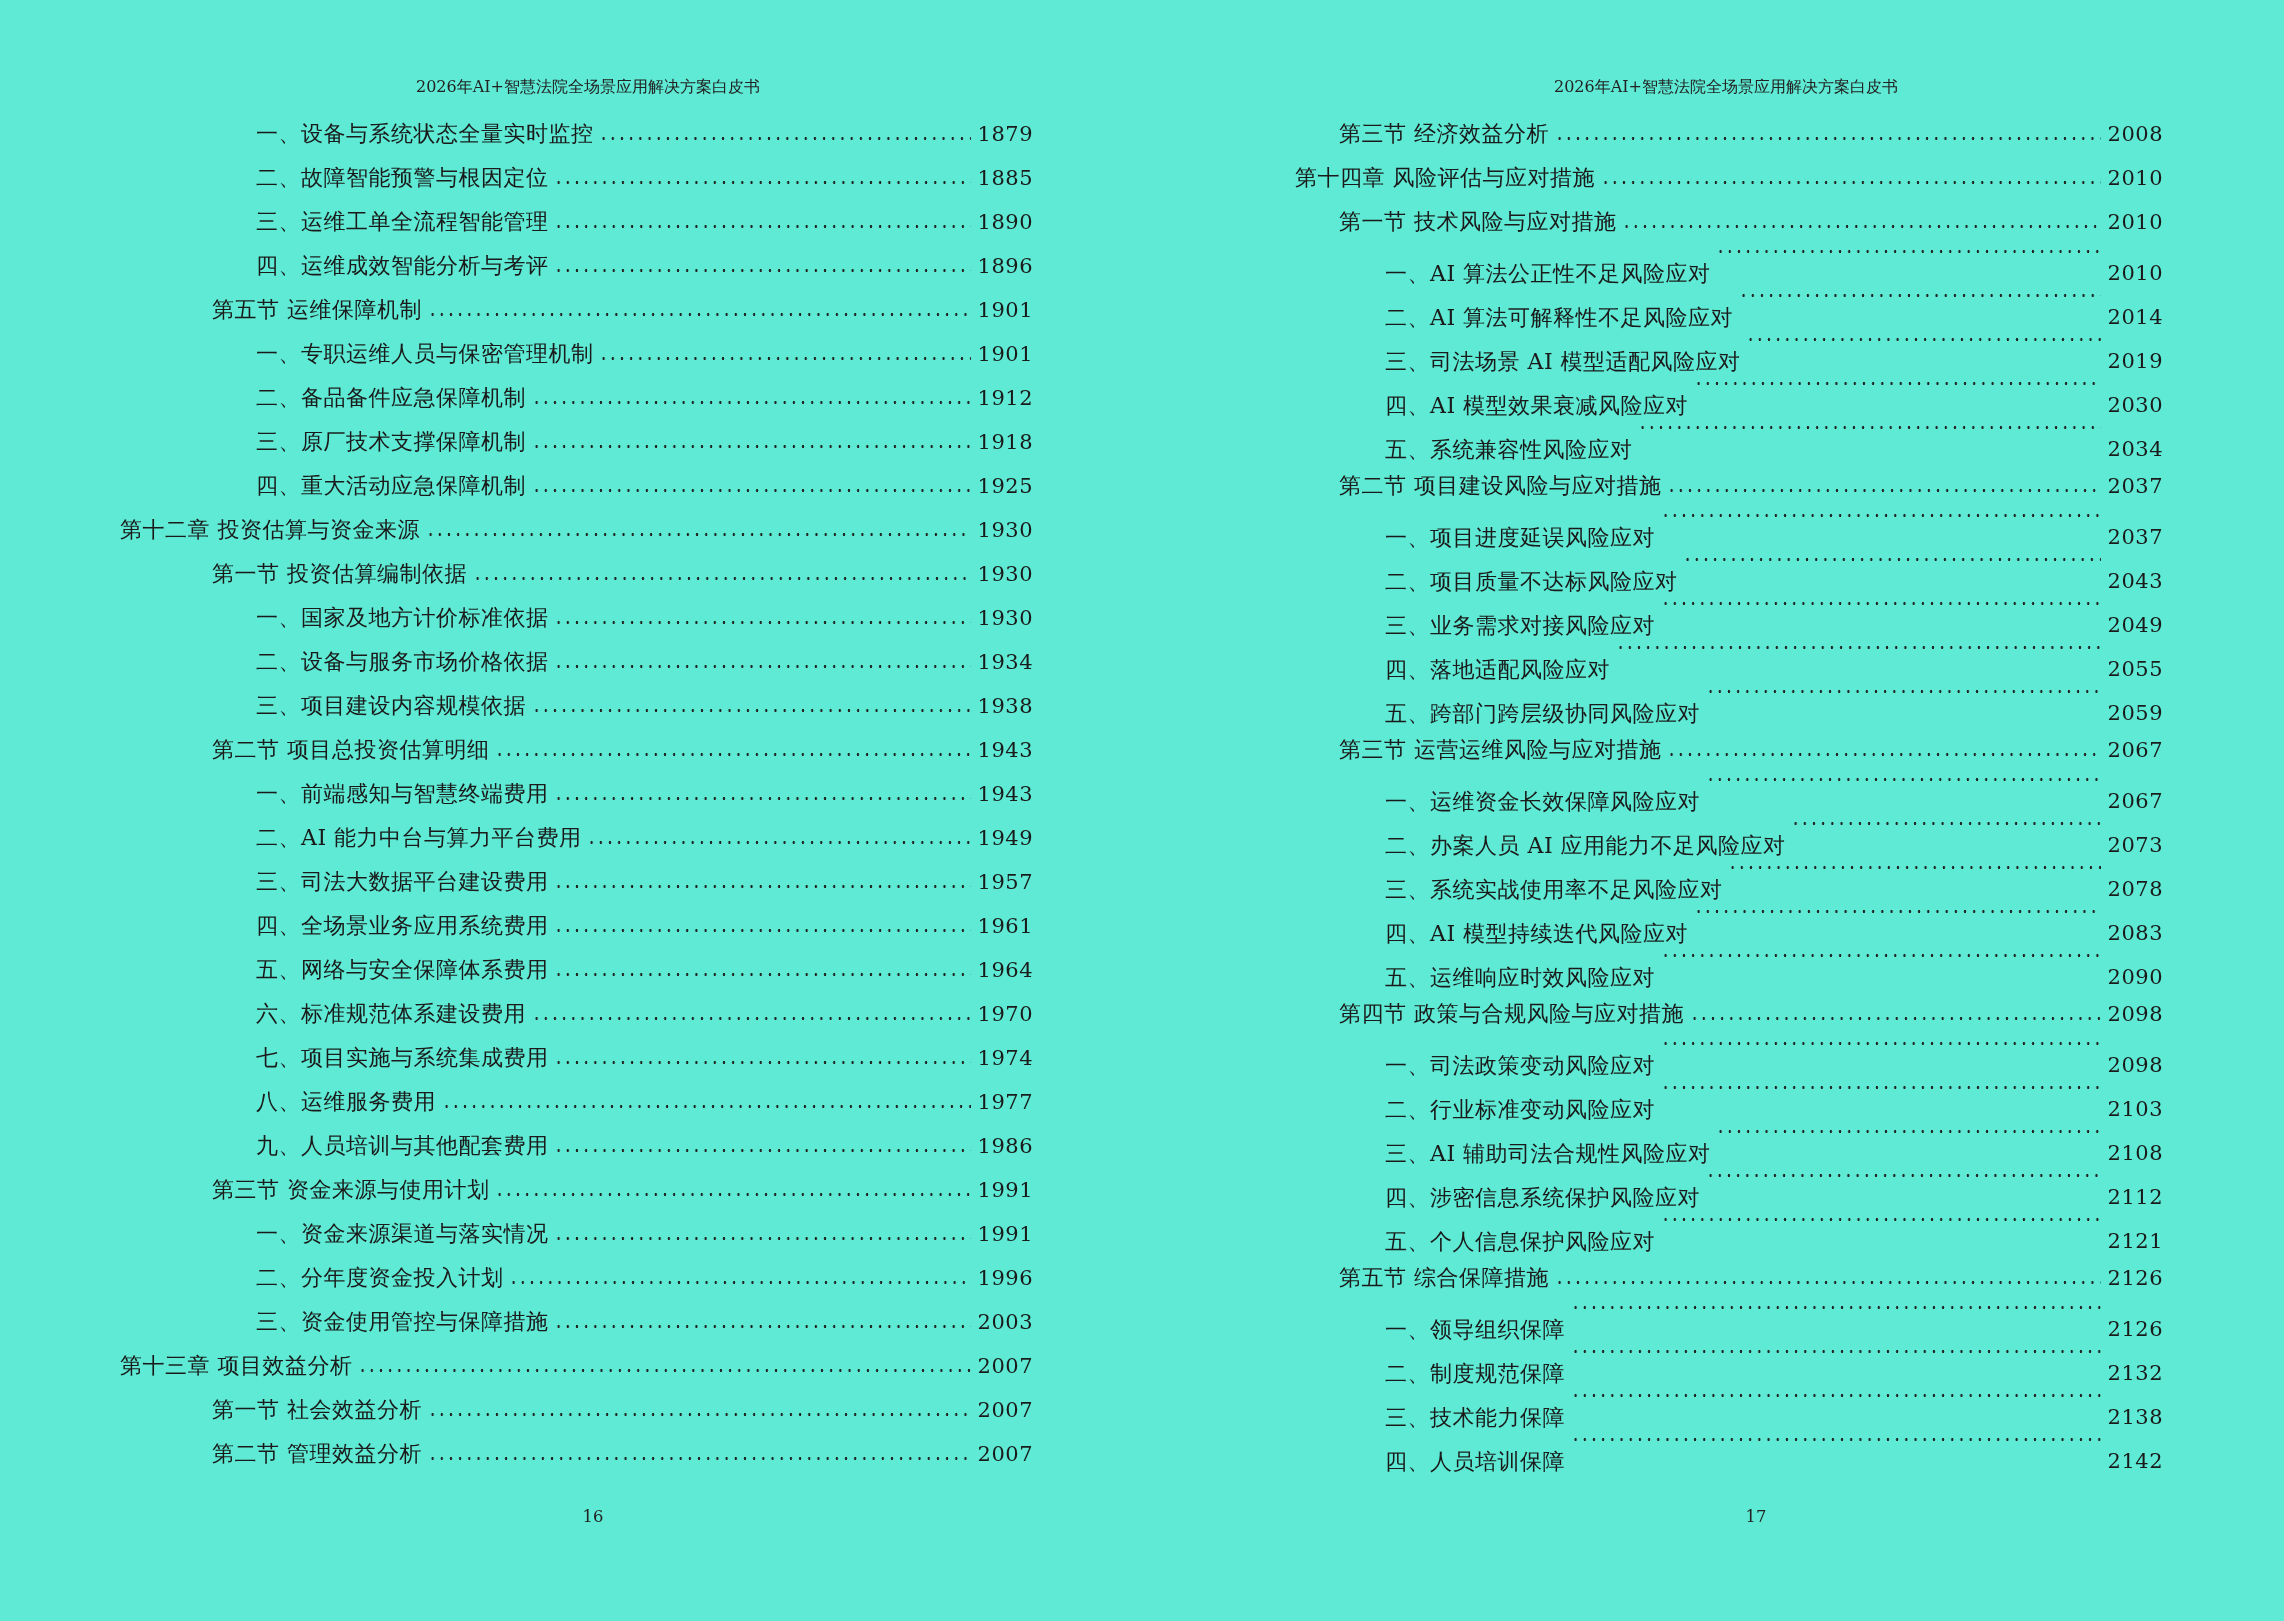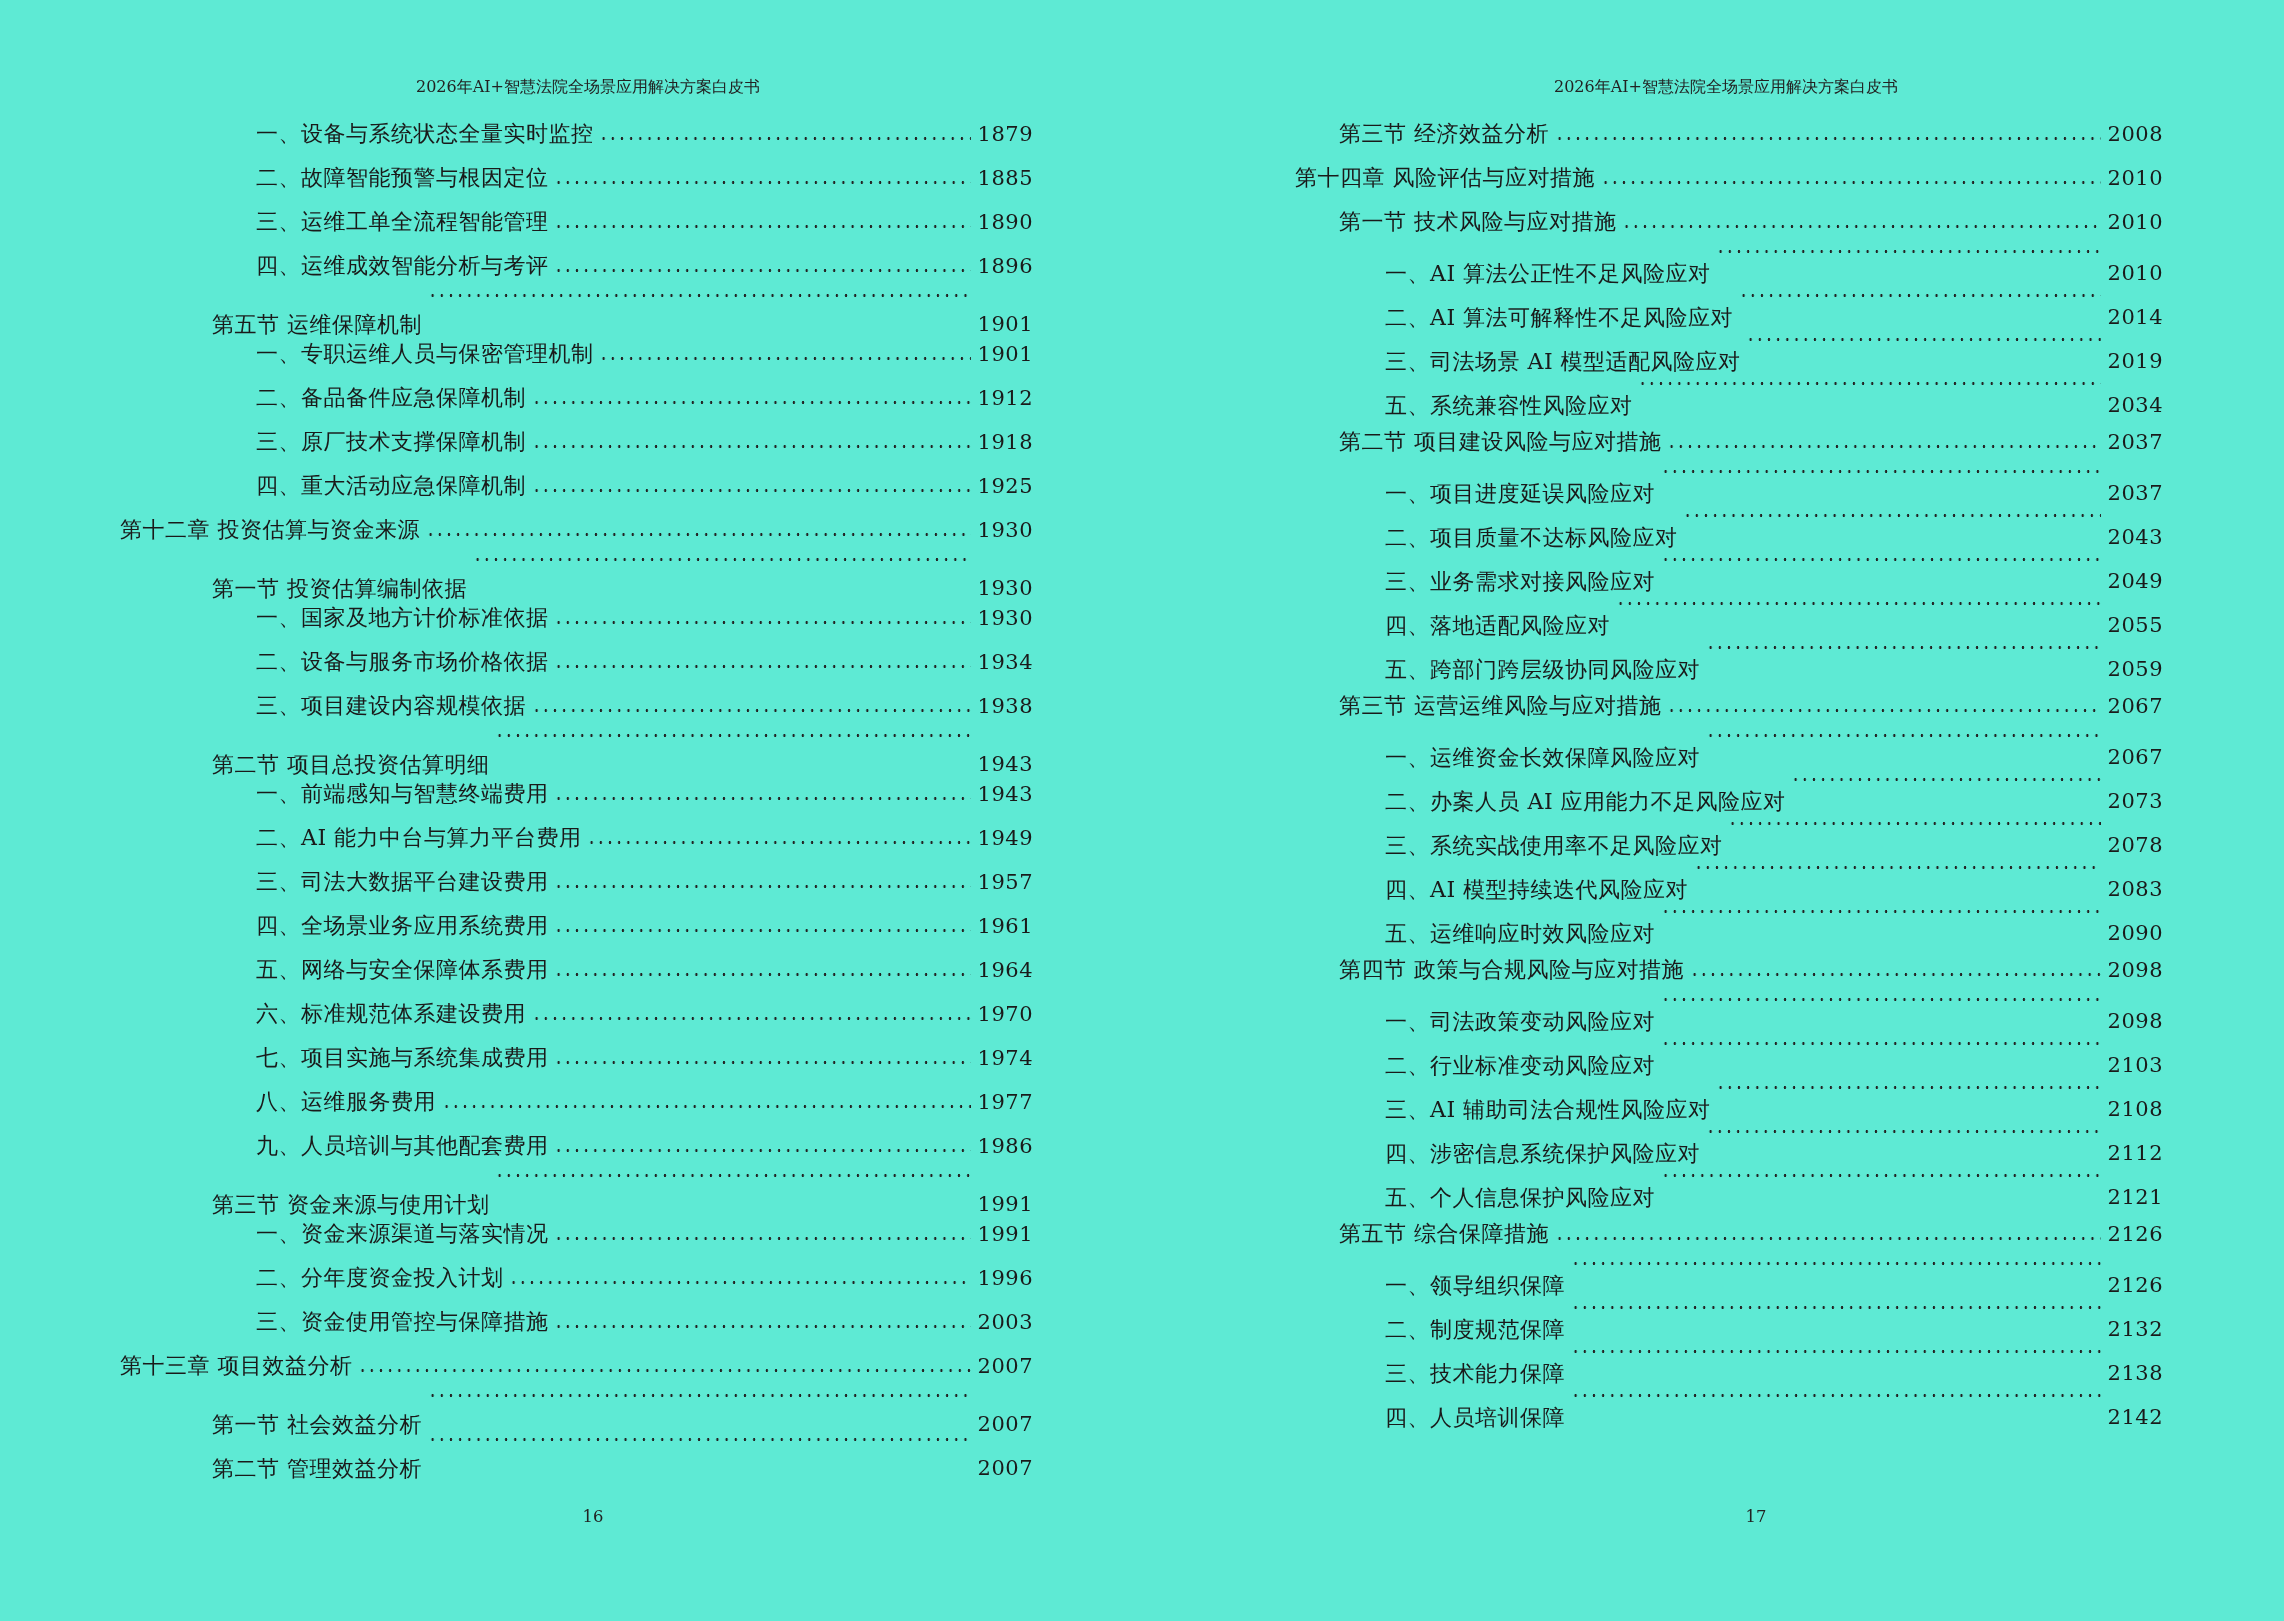--- a/index.html
+++ b/index.html
@@ -49,21 +49,21 @@
     .toc-row {
       display: flex;
       align-items: baseline;
       height: 44px;
       line-height: 29px;
       font-size: 22px;
       white-space: nowrap;
       box-sizing: border-box;
     }
     .page.left  .toc-row.level-0 { padding-left: 120px; }
-    .page.left  .toc-row.level-1 { padding-left: 212px; align-items: flex-end; }
+    .page.left  .toc-row.level-1 { padding-left: 212px; }
     .page.left  .toc-row.level-2 { padding-left: 256px; }
     .page.right .toc-row.level-0 { padding-left: 153px; }
     .page.right .toc-row.level-1 { padding-left: 197px; }
     .page.right .toc-row.level-2 { padding-left: 243px; align-items: center; }
 
     .toc-title {
       flex: 0 0 auto;
       letter-spacing: 0.5px;
     }
     .toc-leader {
@@ -288,20 +288,25 @@
         <span class="toc-title">二、AI 算法可解释性不足风险应对</span>
         <span class="toc-leader"></span>
         <span class="toc-page">2014</span>
       </li>
       <li class="toc-row level-2">
         <span class="toc-title">三、司法场景 AI 模型适配风险应对</span>
         <span class="toc-leader"></span>
         <span class="toc-page">2019</span>
       </li>
       <li class="toc-row level-2">
+        <span class="toc-title">四、AI 模型效果衰减风险应对</span>
+        <span class="toc-leader"></span>
+        <span class="toc-page">2030</span>
+      </li>
+      <li class="toc-row level-2">
         <span class="toc-title">五、系统兼容性风险应对</span>
         <span class="toc-leader"></span>
         <span class="toc-page">2034</span>
       </li>
       <li class="toc-row level-1">
         <span class="toc-title">第二节  项目建设风险与应对措施</span>
         <span class="toc-leader"></span>
         <span class="toc-page">2037</span>
       </li>
       <li class="toc-row level-2">

